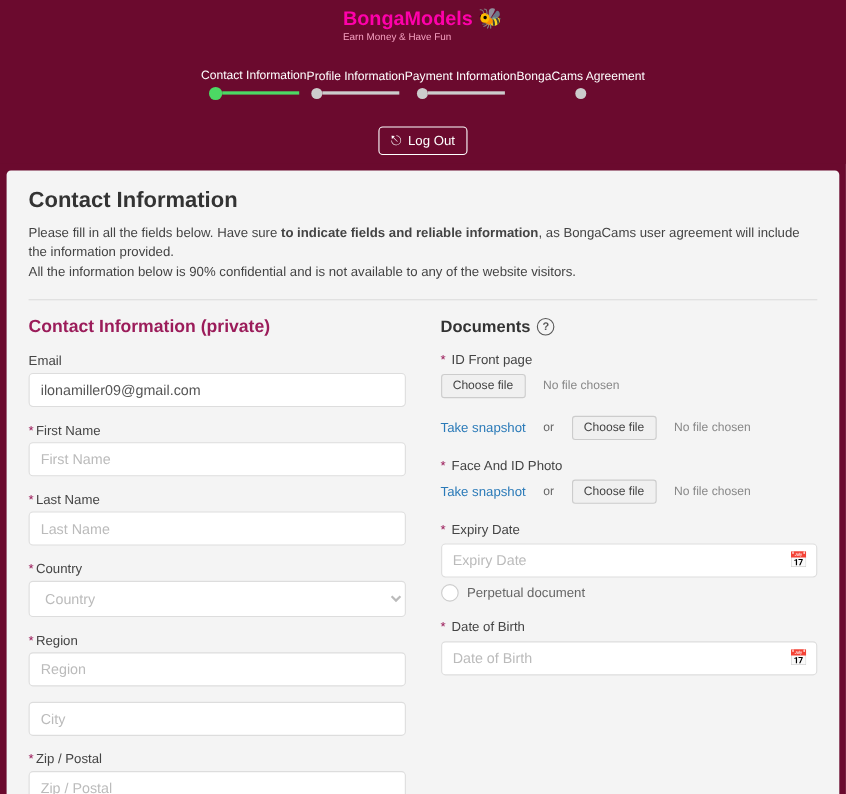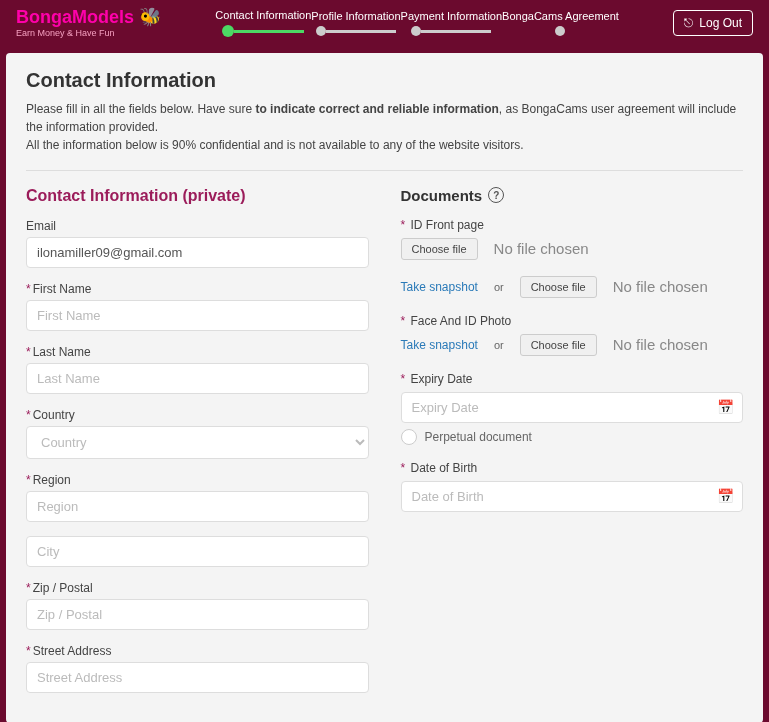--- a/index.html
+++ b/index.html
@@ -13,20 +13,21 @@
     }
 
     
     .header {
       background: #6b0a2e;
       padding: 8px 16px;
       display: flex;
       align-items: center;
       gap: 24px;
       flex-shrink: 0;
+      flex-direction: column;
     }
     .logo-area {
       display: flex;
       flex-direction: column;
       min-width: 110px;
     }
     .logo-text {
       color: white;
       font-size: 18px;
       font-weight: bold;
@@ -256,21 +257,21 @@
       cursor: pointer;
       text-decoration: none;
     }
 
     .or-text {
       font-size: 11px;
       color: #666;
     }
 
     .no-file-text {
-      font-size: 15px;
+      font-size: 11px;
       color: #888;
     }
 
     .date-input-wrap {
       position: relative;
       width: 100%;
     }
 
     .date-input-wrap .form-input {
       padding-right: 32px;
@@ -358,21 +359,21 @@
   <button class="logout-btn">
     <span>⎋</span>
     <span>Log Out</span>
   </button>
 </div>
 
 <div class="main-content">
   <h1 class="page-title">Contact Information</h1>
 
   <div class="info-banner">
-    <span>Please fill in all the fields below. Have sure </span><strong>to indicate correct and reliable information</strong><span>, as BongaCams user agreement will include the information provided.</span><br>
+    <span>Please fill in all the fields below. Have sure </span><strong>to indicate fields and reliable information</strong><span>, as BongaCams user agreement will include the information provided.</span><br>
     <span>All the information below is 90% confidential and is not available to any of the website visitors.</span>
   </div>
 
   <hr class="divider">
 
   <div class="form-layout">
 
     <div class="left-column">
       <div class="section-title">Contact Information (private)</div>
 

